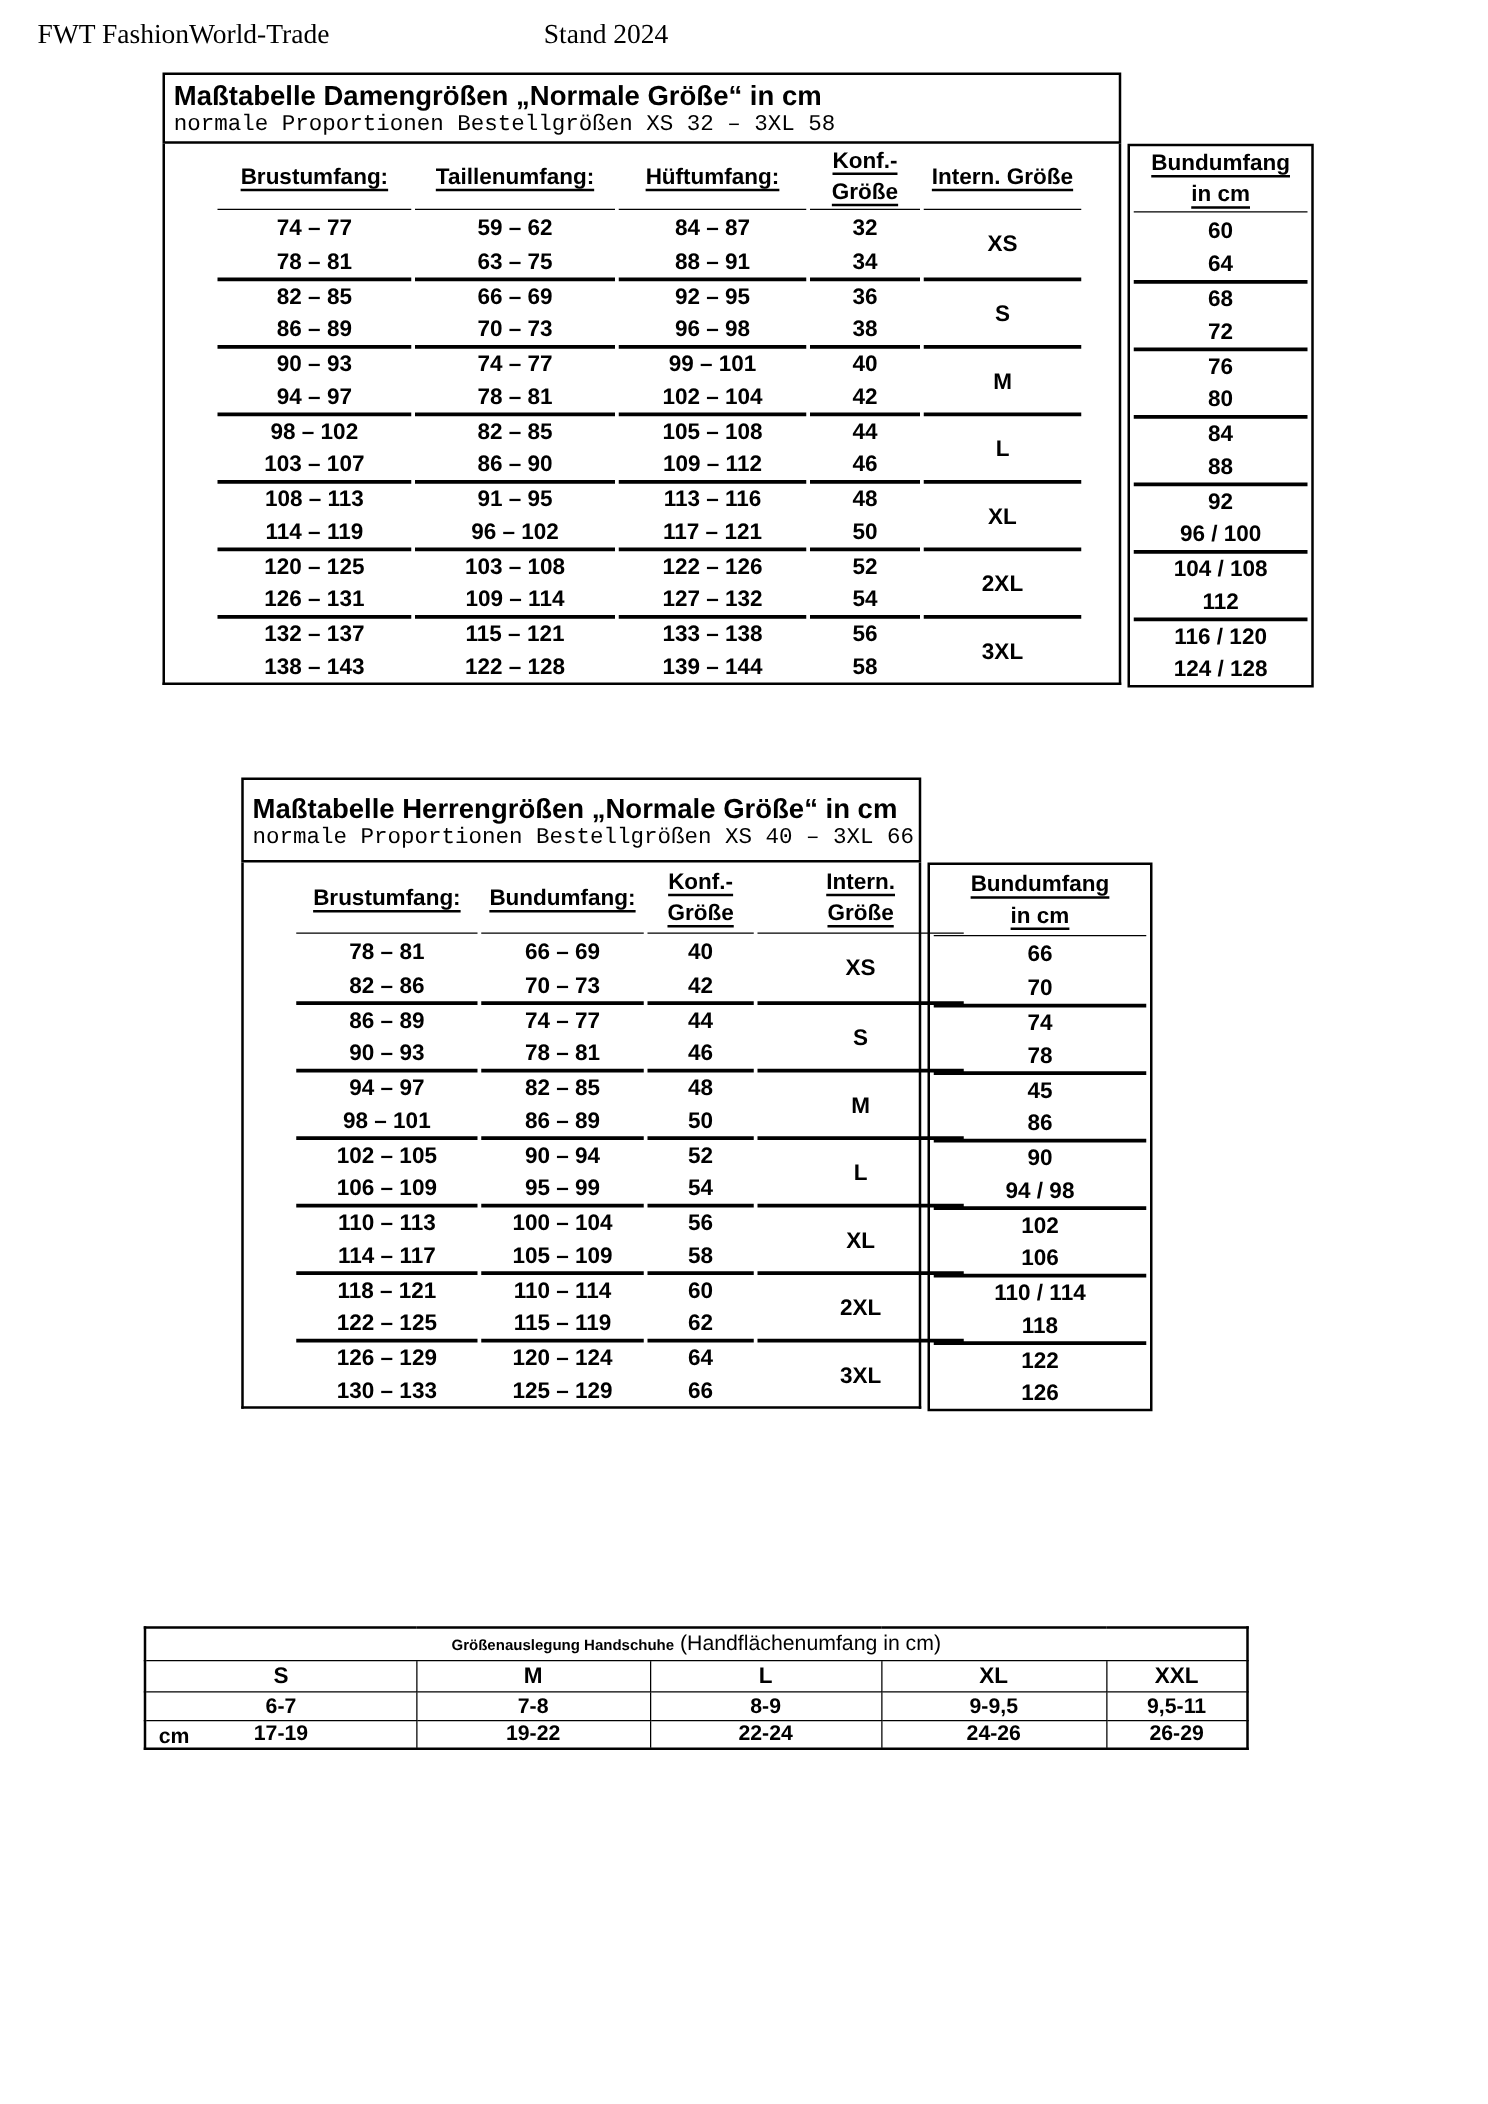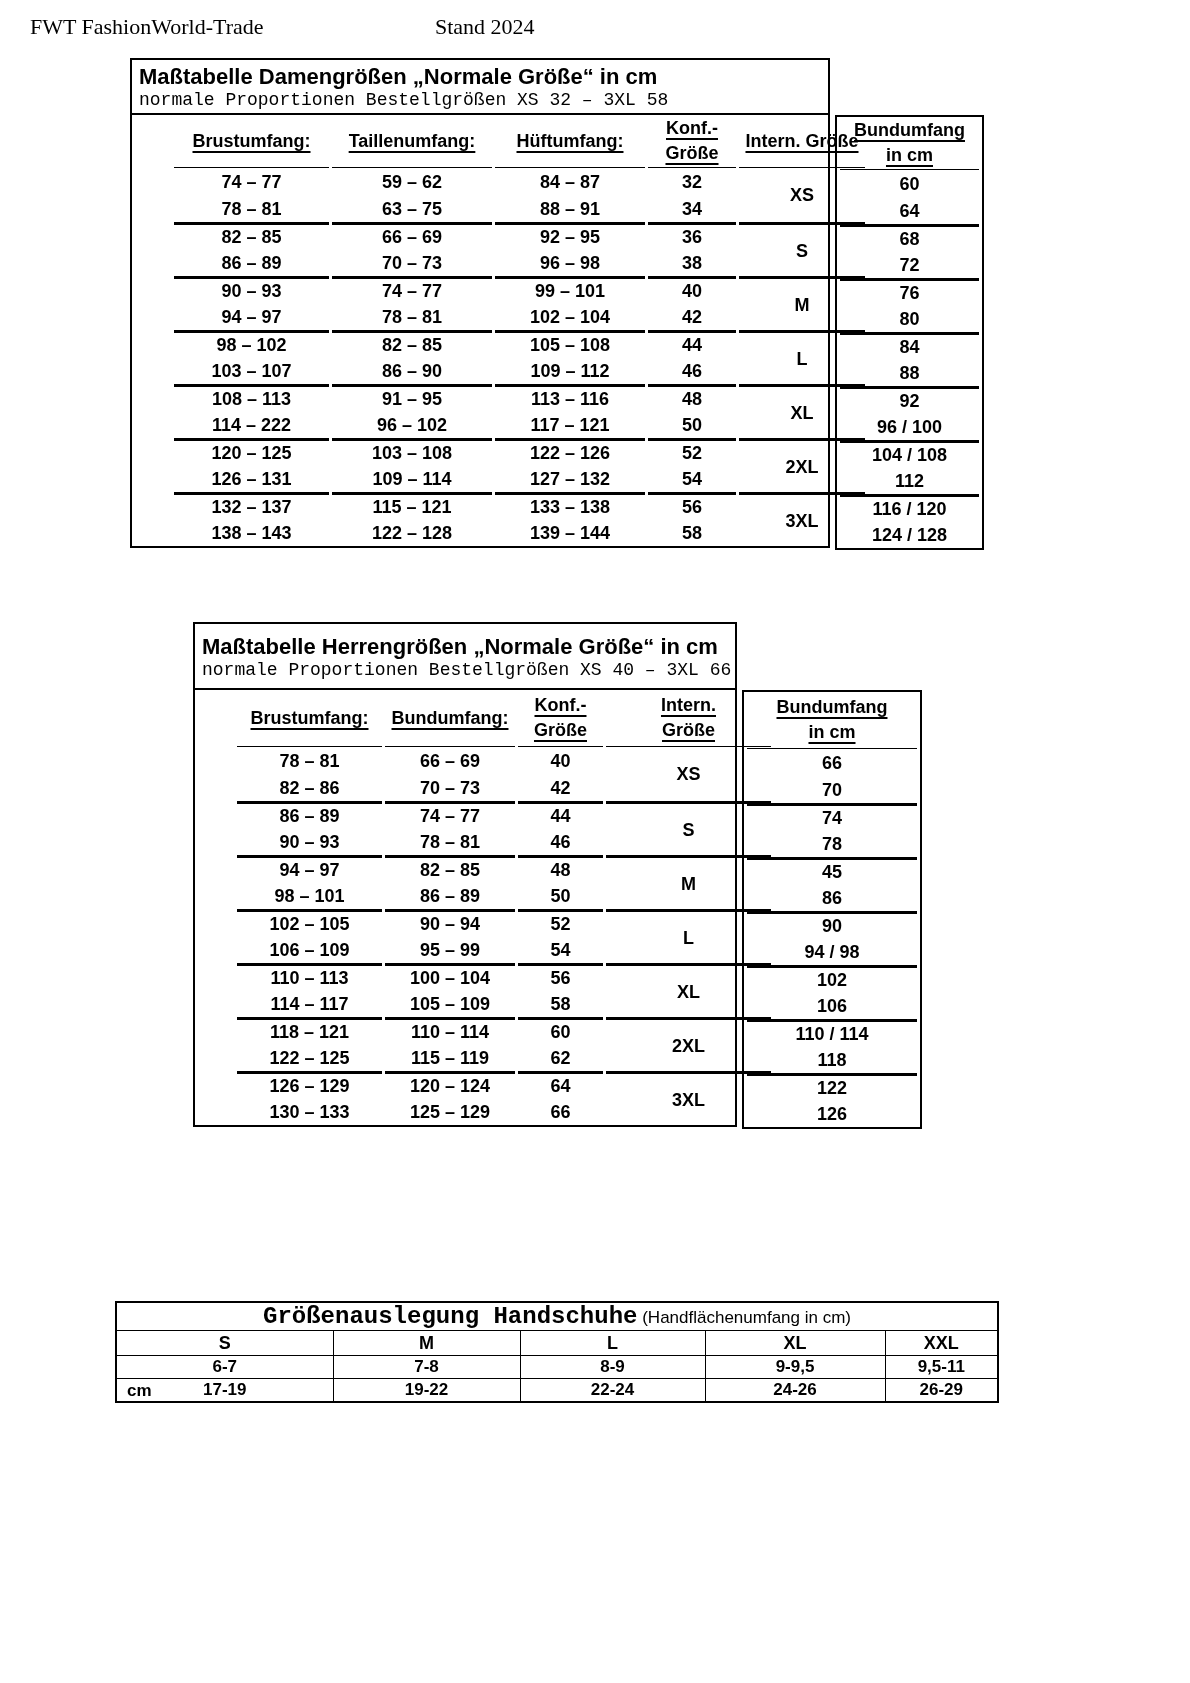--- a/index.html
+++ b/index.html
@@ -34,36 +34,36 @@
   #women-main thead td, #women-bund thead td { height:53px; }
   #men-main thead td,   #men-bund thead td   { height:57px; }
   td.intern { font-size:19px; }
 
   
   table.gloves { position:absolute; left:115px; top:1301px; width:882px;
     border-collapse:collapse; table-layout:fixed; border:2px solid #000; }
   table.gloves td { border:1.5px solid #000; text-align:center; vertical-align:middle;
     font-weight:bold; font-size:17px; }
   tr.g-title td { height:26px; }
-  tr.g-title .gb { font-weight:bold; font-size:24px;font-family:Liberation Mono, monospace; }
+  tr.g-title .gb { font-weight:bold; font-size:12px; }
   tr.g-title .gr { font-weight:normal; font-size:17px; }
   tr.g-hdr td { height:25px; font-size:18px; }
   tr.g-row td { height:23px; position:relative; }
   .cmlab { position:absolute; left:10px; top:0; line-height:23px; font-weight:bold; }
 </style>
 </head>
 <body>
 
 <div class="doc-header">
   <span class="company">FWT FashionWorld-Trade</span>
   <span class="stand">Stand 2024</span>
 </div>
 
 <div class="size-section" style="left:130px; top:58px;">
-  <div style="width:700px;">
+  <div style="width:767px;">
     <div class="title-box" style="height:57px;">
       <div class="t">Maßtabelle Damengrößen „Normale Größe“ in cm</div>
       <div class="st">normale Proportionen Bestellgrößen XS 32 – 3XL 58</div>
     </div>
     <div class="main-box">
       <table class="sizes" id="women-main" style="width:697px;">
         <colgroup>
             <col style="width:155px">
             <col style="width:160px">
             <col style="width:150px">
@@ -136,21 +136,21 @@
               <td>46</td>
             </tr>
             <tr class="gs">
               <td>108 – 113</td>
               <td>91 – 95</td>
               <td>113 – 116</td>
               <td>48</td>
               <td rowspan="2" class="intern">XL</td>
             </tr>
             <tr>
-              <td>114 – 222</td>
+              <td>114 – 119</td>
               <td>96 – 102</td>
               <td>117 – 121</td>
               <td>50</td>
             </tr>
             <tr class="gs">
               <td>120 – 125</td>
               <td>103 – 108</td>
               <td>122 – 126</td>
               <td>52</td>
               <td rowspan="2" class="intern">2XL</td>

